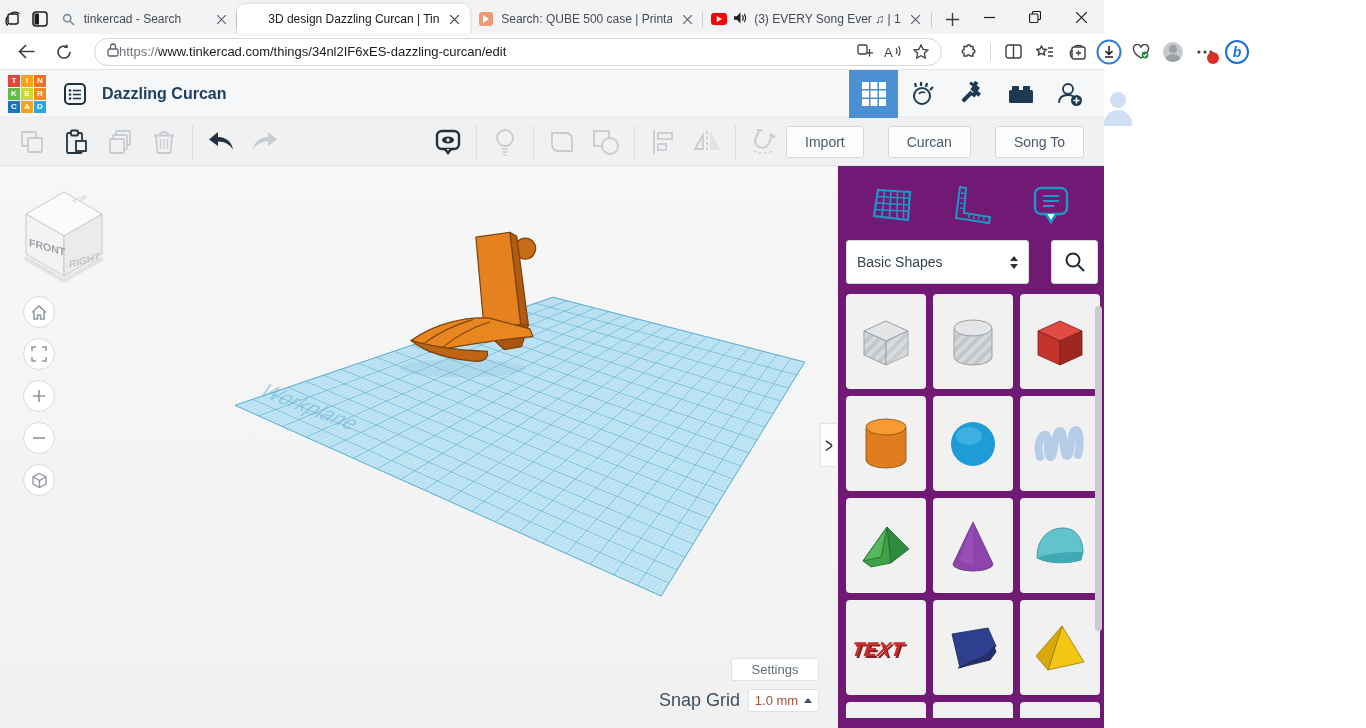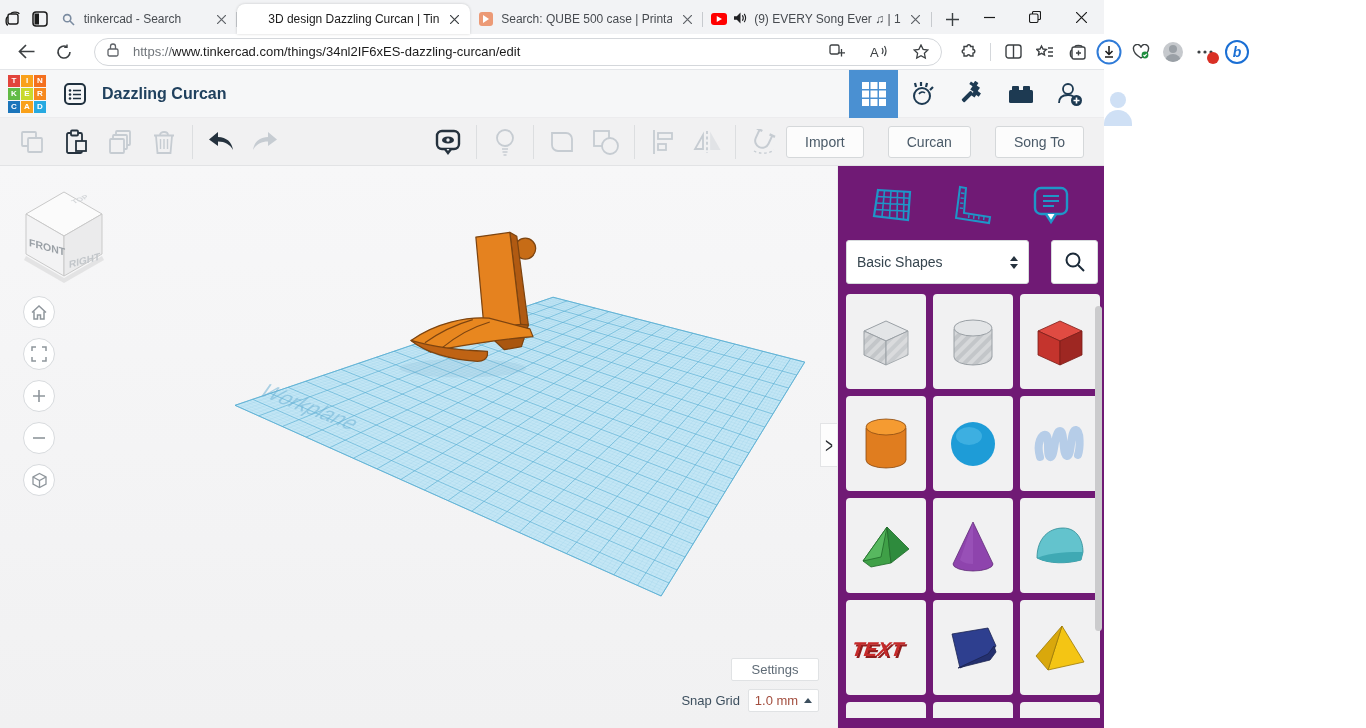--- a/index.html
+++ b/index.html
@@ -20,21 +20,21 @@
   .favicon { width:16px; height:16px; flex:none; display:flex; align-items:center; justify-content:center; }
   .winctl { margin-left:auto; display:flex; height:34px; }
   .winctl div { width:46px; height:34px; display:flex; align-items:center; justify-content:center; }
   .tc-mini { display:grid; grid-template-columns:repeat(3,5px); grid-auto-rows:5px; gap:0.5px; }
   .yt-ico { width:16px; height:12px; background:#f00; border-radius:3px; display:flex; align-items:center; justify-content:center; }
 
   
   .navbar { height:36px; background:#fff; display:flex; align-items:center; padding:0 12px; gap:10px; border-bottom:1px solid #e4e6e9; }
   .nav-ico { width:28px; height:28px; display:flex; align-items:center; justify-content:center; color:#3c4043; border-radius:6px; flex:none; }
   .addr { height:28px; flex:0 0 848px; margin-left:6px; background:#fff; border:1px solid #d4d7db; border-radius:14px;
-          display:flex; align-items:center; padding:0 6px 0 12px; gap:14px; }
+          display:flex; align-items:center; padding:0 6px 0 12px; gap:0; }
   .addr .url { flex:1; font-size:13px; color:#1b1b1b; white-space:nowrap; overflow:hidden; }
   .addr .url .scheme { color:#70757a; }
   .nav-right { display:flex; align-items:center; gap:4px; margin-left:2px; }
   .vdiv { width:1px; height:18px; background:#d4d7db; margin:0 4px; }
   .badge-dot { position:absolute; right:0; bottom:2px; width:12px; height:12px; background:#d93025; border-radius:50%;
                color:#fff; font-size:8px; display:flex; align-items:center; justify-content:center; }
   .avatar-grey { width:20px; height:20px; border-radius:50%; background:#c6c9cd; position:relative; overflow:hidden; }
   .avatar-grey::before { content:""; position:absolute; left:6px; top:3px; width:8px; height:8px; background:#9aa0a6; border-radius:50%; }
   .avatar-grey::after { content:""; position:absolute; left:2px; top:12px; width:16px; height:10px; background:#9aa0a6; border-radius:8px 8px 0 0; }
   .bing { width:24px; height:24px; border-radius:50%; border:2px solid #1a6fd4; color:#1a6fd4; font-weight:bold; font-size:14px;
@@ -74,21 +74,21 @@
   .navcol .c-btn { width:32px; height:32px; border-radius:50%; background:#fff; border:1px solid #d8dbde; color:#8f969c;
                    display:flex; align-items:center; justify-content:center; font-size:18px; }
 
   .collapse-handle { position:absolute; right:0; top:257px; width:17px; height:44px; background:#fdfdfd; border:1px solid #e3e4e6;
                      border-right:none; display:flex; align-items:center; justify-content:center; color:#2b2f33; }
   .collapse-handle span { transform:scaleY(1.7); font-size:13px; display:block; }
 
   .settings-btn { position:absolute; right:18px; top:492px; width:88px; height:23px; background:#fff; border:1px solid #e0e2e4;
                   border-radius:2px; font-size:13px; color:#5f6b76; display:flex; align-items:center; justify-content:center; }
   .snap-row { position:absolute; right:18px; top:523px; display:flex; align-items:center; gap:8px; }
-  .snap-label { font-size:13px; color:#3d4f5e; }
+  .snap-label { font-size:18px; color:#3d4f5e; }
   .snap-select { width:71px; height:23px; background:#fff; border:1px solid #e0e2e4; border-radius:2px; display:flex;
                  align-items:center; justify-content:center; gap:6px; font-size:13px; color:#a34e3e; }
   .caret-up { width:0; height:0; border-left:4px solid transparent; border-right:4px solid transparent; border-bottom:5px solid #3d4f5e; }
 
   
   .panel { width:273px; height:562px; background:#701a75; border-left:1px solid #ececee; position:relative; padding:14px 4px 0 6px; }
   .panel-icons { display:flex; justify-content:space-around; padding:4px 10px 14px 10px; color:#1e96c8; }
   .panel-icons .p-ico { width:46px; height:42px; display:flex; align-items:center; justify-content:center; }
   .select-row { display:flex; gap:22px; padding:0 2px 10px 2px; }
   .cat-select { flex:1; height:44px; background:#fff; border:1px solid #d7dadd; border-radius:3px; display:flex; align-items:center;
@@ -181,21 +181,21 @@
             </svg>
           </span>
       </span>
       <span>
         <svg width="13" height="12" viewBox="0 0 14 12" fill="#202124">
             <path d="M0 4 H3 L7 0 V12 L3 8 H0 Z"></path>
             <path d="M9 3 Q11 6 9 9" stroke="#202124" fill="none" stroke-width="1.2"></path>
             <path d="M11 1.5 Q14 6 11 10.5" stroke="#202124" fill="none" stroke-width="1.2"></path>
           </svg>
       </span>
-      <span class="tab-title">(9) EVERY Song Ever ♫ | 1</span>
+      <span class="tab-title">(3) EVERY Song Ever ♫ | 1</span>
       <span class="tab-close">
         <svg width="9" height="9" viewBox="0 0 9 9" stroke="#5f6368" stroke-width="1.2">
             <path d="M0 0 L9 9 M9 0 L0 9"></path>
           </svg>
       </span>
     </div>
 
     <div class="tb-btn" style="margin-left:8px;">
       <svg width="13" height="13" viewBox="0 0 13 13" stroke="#3c4043" stroke-width="1.4">
           <path d="M6.5 0 V13 M0 6.5 H13"></path>

